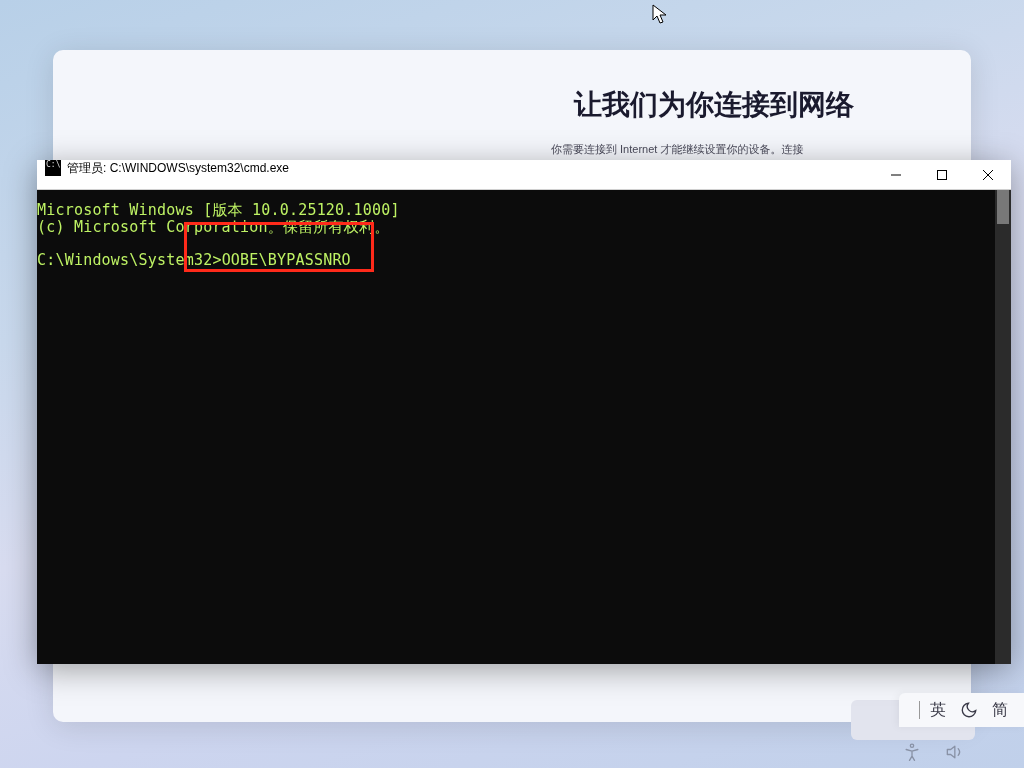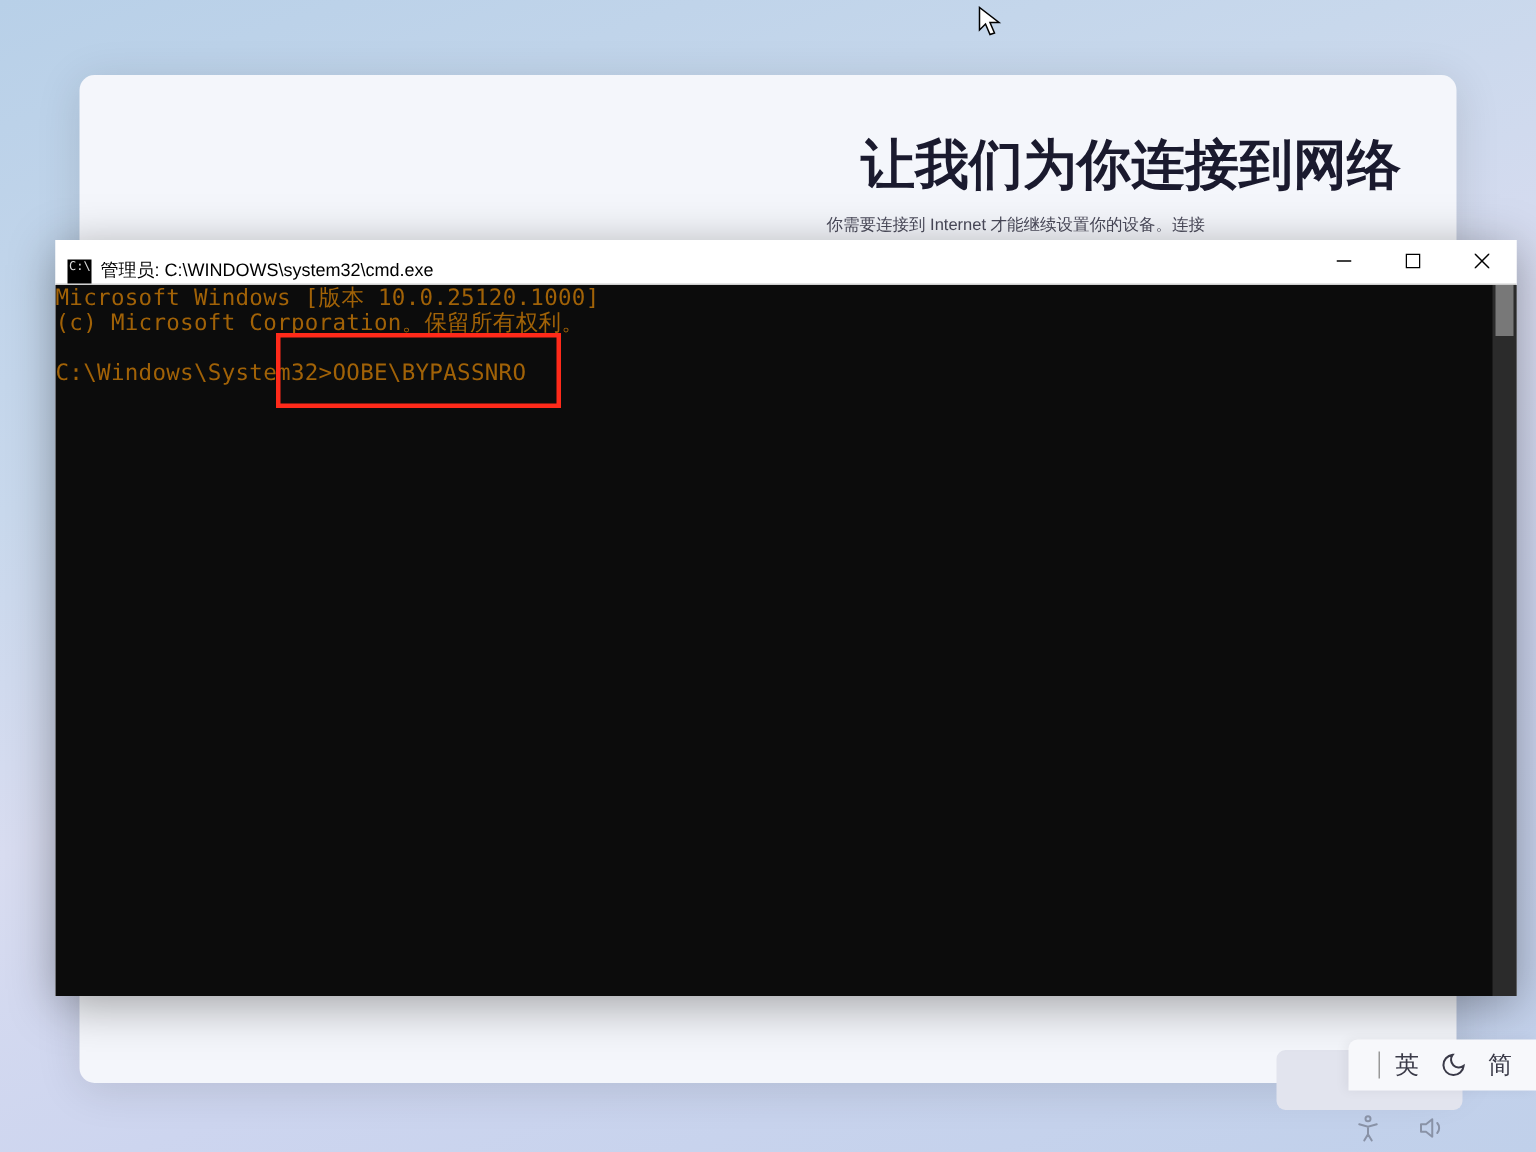--- a/index.html
+++ b/index.html
@@ -15,21 +15,21 @@
   position: absolute;
   left: 53px; top: 50px;
   width: 918px; height: 672px;
   background: #f4f6fb;
   border-radius: 10px;
   box-shadow: 0 4px 30px rgba(0,0,0,0.12);
 }
 .oobe-title {
   position: absolute;
   left: 574px; top: 86px;
-  font-size: 36px; font-weight: 600;
+  font-size: 28px; font-weight: 600;
   color: #1a1a2e;
 }
 .oobe-subtitle {
   position: absolute;
   left: 551px; top: 142px;
   font-size: 11px;
   color: #4a4a5a;
   white-space: nowrap;
 }
 .next-btn {
@@ -44,21 +44,21 @@
   left: 37px; top: 160px;
   width: 974px; height: 504px;
   background: #ffffff;
   box-shadow: 0 6px 30px rgba(0,0,0,0.35);
   display: flex; flex-direction: column;
 }
 .cmd-titlebar {
   height: 30px;
   background: #ffffff;
   border-bottom: 1px solid #d0d0d0;
-  display: flex; align-items: flex-end;
+  display: flex; align-items: flex-start;
   user-select: none;
 }
 .cmd-icon {
   width: 16px; height: 16px;
   margin: 0 6px 0 8px;
   background: #000;
   position: relative;
   flex-shrink: 0;
 }
 .cmd-icon::after {
@@ -72,23 +72,23 @@
 }
 .titlebar-btn {
   width: 46px; height: 30px;
   display: flex; align-items: center; justify-content: center;
   color: #000;
 }
 .titlebar-btn svg { width: 10px; height: 10px; }
 .cmd-body {
   flex: 1;
   background: #0c0c0c;
-  color: #a16207;
+  color: #bef264;
   font: 15px/1.1 "NSimSun", "SimSun", "Consolas", monospace;
-  padding: 0 0 0 0;
+  padding: 12px 0 0 0;
   position: relative;
   white-space: pre;
   overflow: hidden;
   letter-spacing: 0.2px;
 }
 .cmd-scrollbar {
   position: absolute; right: 0; top: 0;
   width: 16px; height: 100%;
   background: #2b2b2b;
 }

